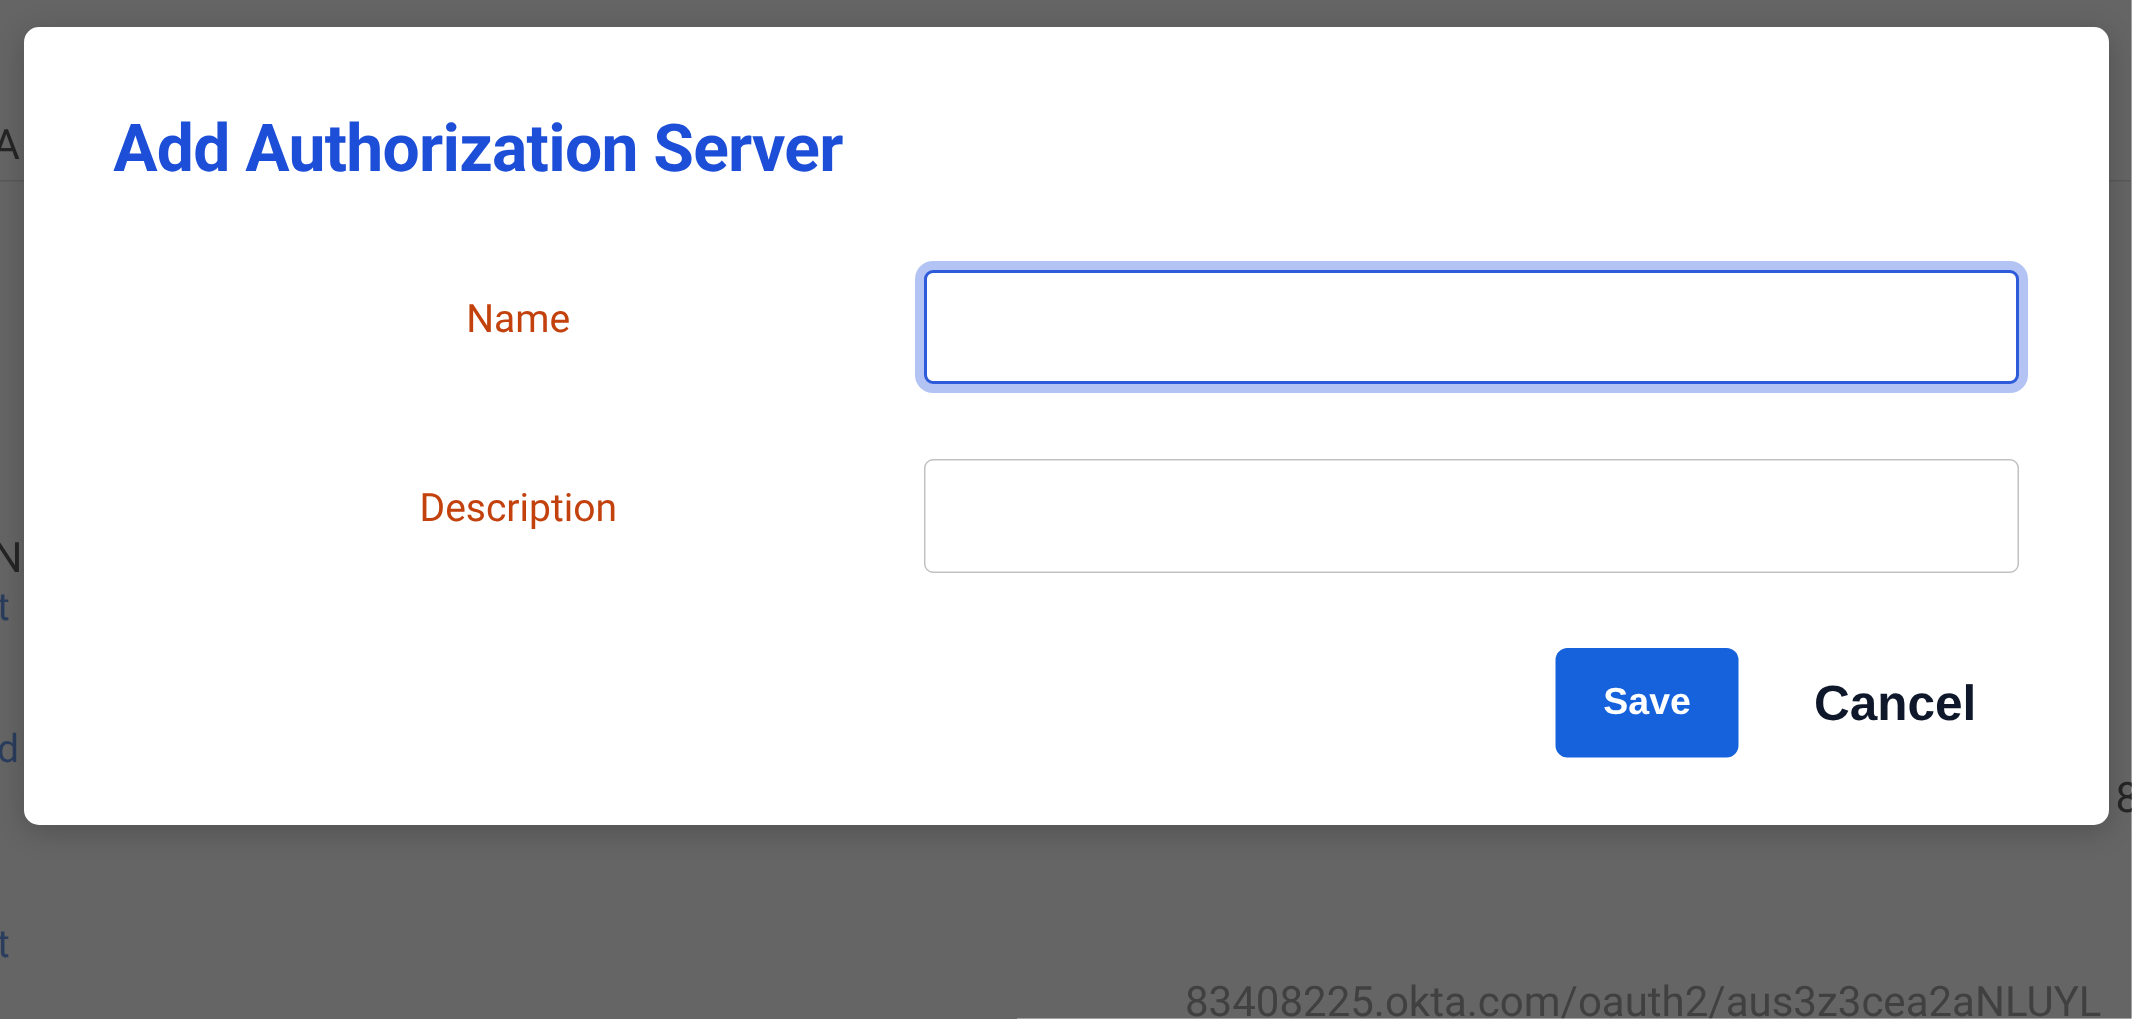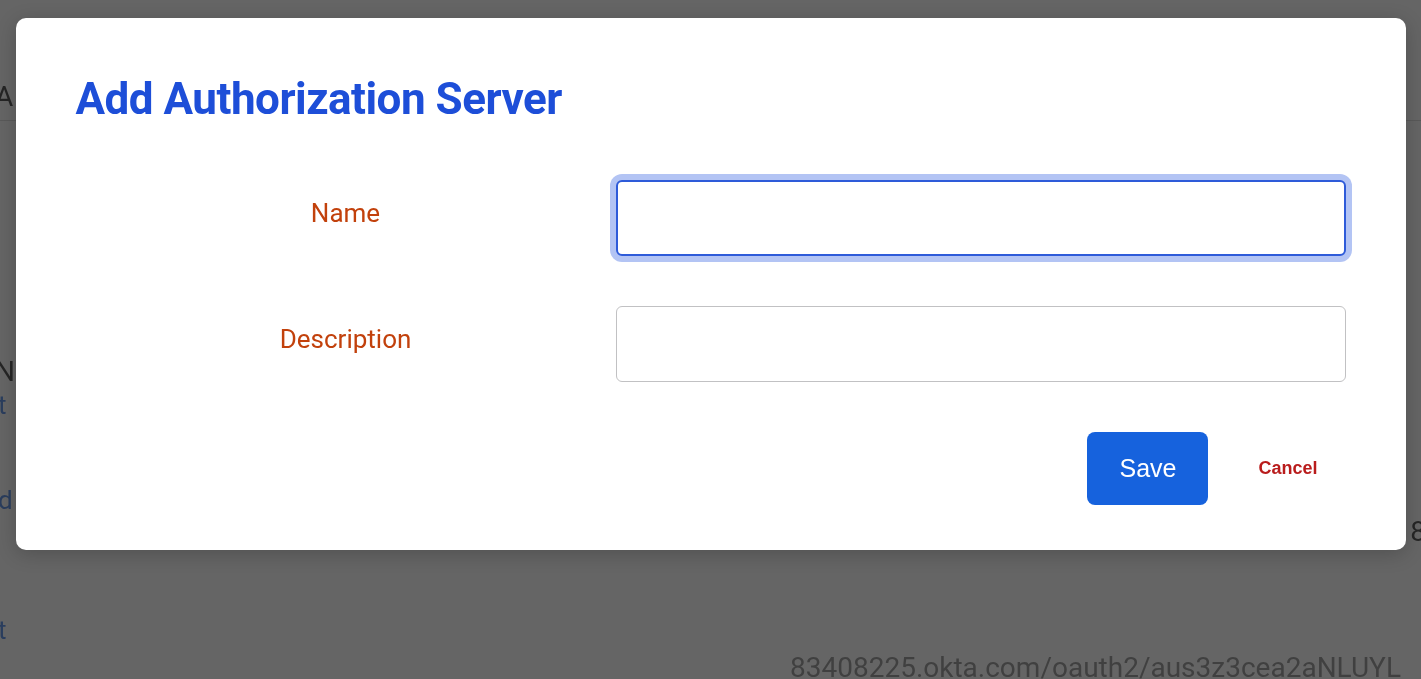--- a/index.html
+++ b/index.html
@@ -145,29 +145,29 @@
       gap: 50px;
       margin-top: 10px;
       padding-right: 28px;
     }
     .btn-save {
       background: #1662dd;
       color: #ffffff;
       border: none;
       border-radius: 8px;
       font-size: 25px;
-      font-weight: 400;
+      font-weight: 700;
       padding: 22px 32px;
       cursor: pointer;
     }
     .btn-cancel {
       background: transparent;
-      color: #b91c1c;
+      color: #0f172a;
       border: none;
-      font-size: 18px;
+      font-size: 33px;
       font-weight: 600;
       cursor: pointer;
     }
   </style>
 </head>
 <body>
 
 <div class="background-content">
   <div class="bg-line"></div>
   <div class="bg-text-1">A</div>

